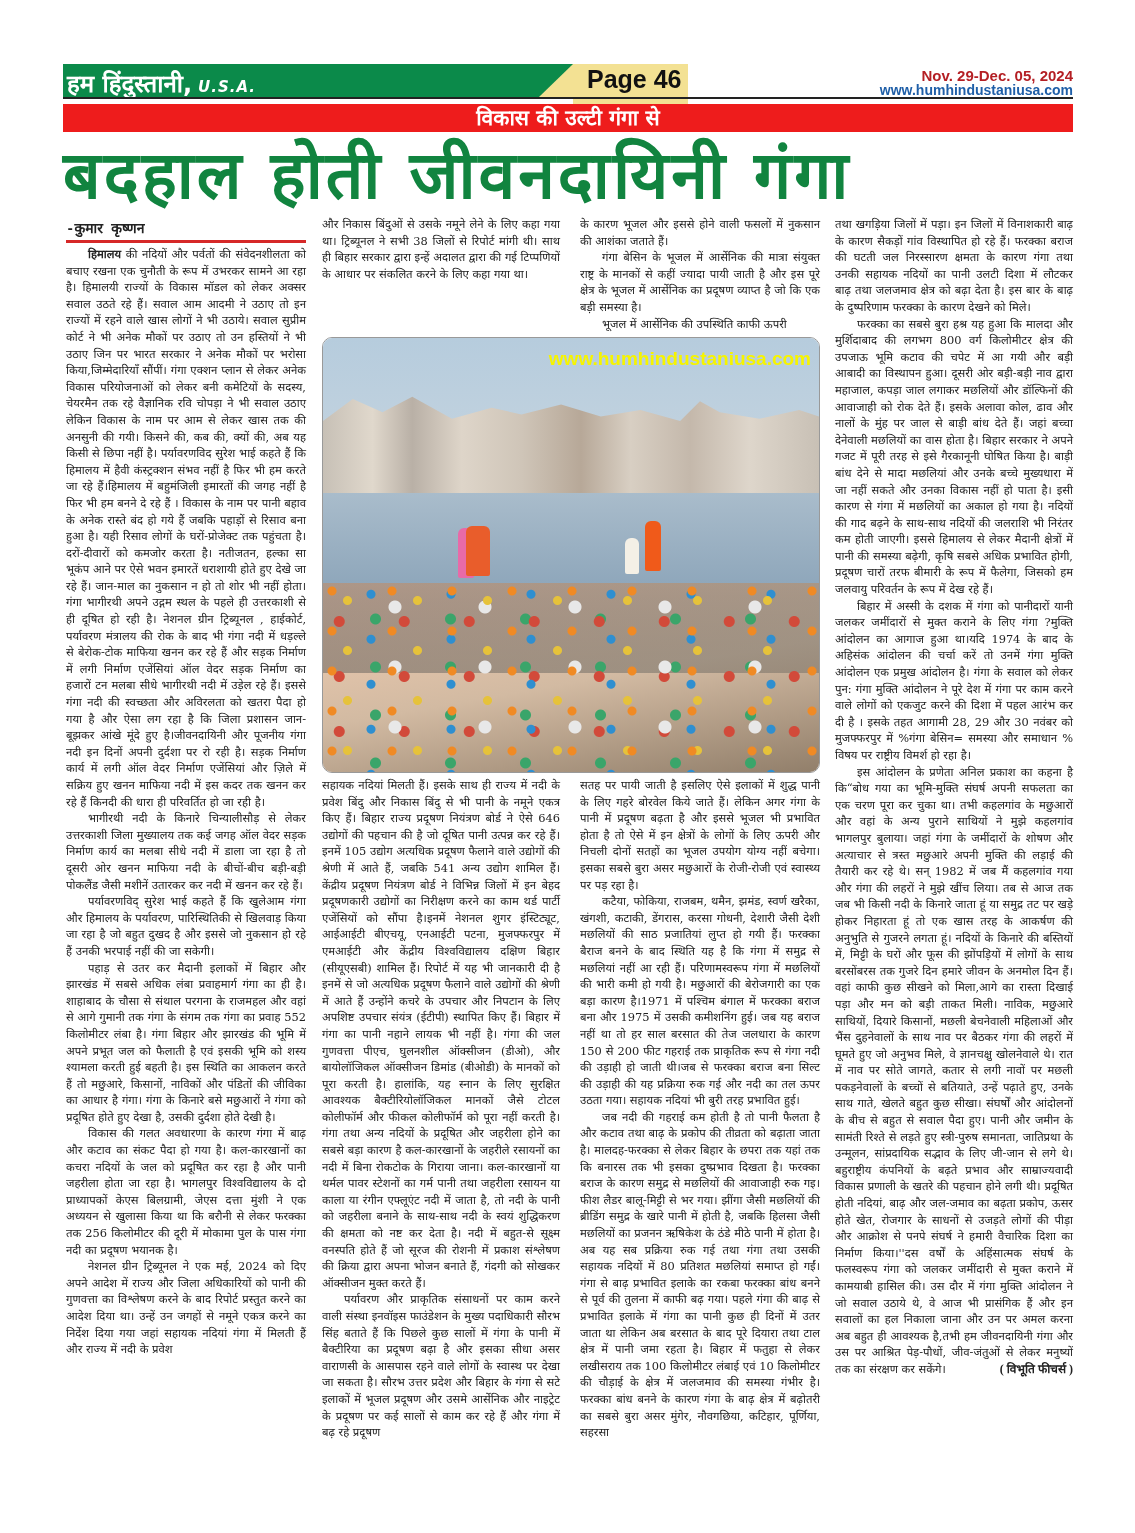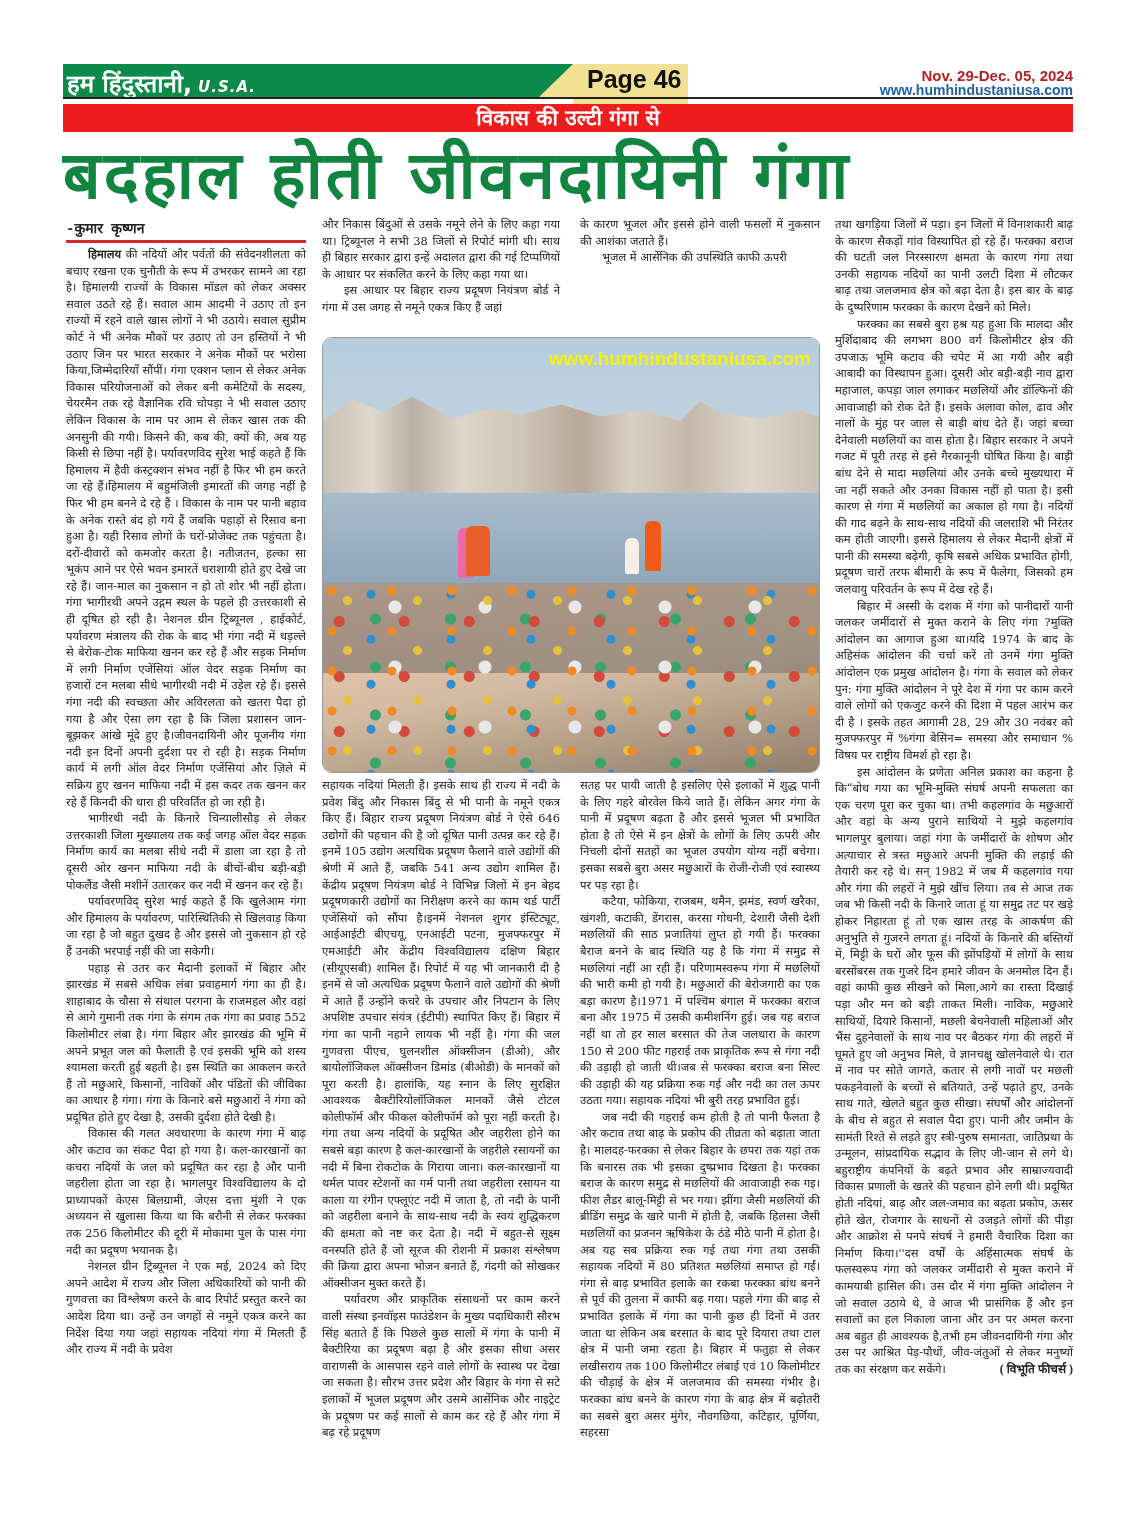--- a/index.html
+++ b/index.html
@@ -91,25 +91,25 @@
   <p><span class="lead-word">हिमालय</span><span> की नदियों और पर्वतों की संवेदनशीलता को बचाए रखना एक चुनौती के रूप में उभरकर सामने आ रहा है। हिमालयी राज्यों के विकास मॉडल को लेकर अक्सर सवाल उठते रहे हैं। सवाल आम आदमी ने उठाए तो इन राज्यों में रहने वाले खास लोगों ने भी उठाये। सवाल सुप्रीम कोर्ट ने भी अनेक मौकों पर उठाए तो उन हस्तियों ने भी उठाए जिन पर भारत सरकार ने अनेक मौकों पर भरोसा किया,जिम्मेदारियाँ सौंपीं। गंगा एक्शन प्लान से लेकर अनेक विकास परियोजनाओं को लेकर बनी कमेटियों के सदस्य, चेयरमैन तक रहे वैज्ञानिक रवि चोपड़ा ने भी सवाल उठाए लेकिन विकास के नाम पर आम से लेकर खास तक की अनसुनी की गयी। किसने की, कब की, क्यों की, अब यह किसी से छिपा नहीं है। पर्यावरणविद सुरेश भाई कहते हैं कि हिमालय में हैवी कंस्ट्रक्शन संभव नहीं है फिर भी हम करते जा रहे हैं।हिमालय में बहुमंजिली इमारतों की जगह नहीं है फिर भी हम बनने दे रहे हैं । विकास के नाम पर पानी बहाव के अनेक रास्ते बंद हो गये हैं जबकि पहाड़ों से रिसाव बना हुआ है। यही रिसाव लोगों के घरों-प्रोजेक्ट तक पहुंचता है।दरों-दीवारों को कमजोर करता है। नतीजतन, हल्का सा भूकंप आने पर ऐसे भवन इमारतें धराशायी होते हुए देखे जा रहे हैं। जान-माल का नुकसान न हो तो शोर भी नहीं होता।गंगा भागीरथी अपने उद्गम स्थल के पहले ही उत्तरकाशी से ही दूषित हो रही है। नेशनल ग्रीन ट्रिब्यूनल , हाईकोर्ट, पर्यावरण मंत्रालय की रोक के बाद भी गंगा नदी में धड़ल्ले से बेरोक-टोक माफिया खनन कर रहे हैं और सड़क निर्माण में लगी निर्माण एजेंसियां ऑल वेदर सड़क निर्माण का हजारों टन मलबा सीधे भागीरथी नदी में उड़ेल रहे हैं। इससे गंगा नदी की स्वच्छता और अविरलता को खतरा पैदा हो गया है और ऐसा लग रहा है कि जिला प्रशासन जान-बूझकर आंखे मूंदे हुए है।जीवनदायिनी और पूजनीय गंगा नदी इन दिनों अपनी दुर्दशा पर रो रही है। सड़क निर्माण कार्य में लगी ऑल वेदर निर्माण एजेंसियां और ज़िले में सक्रिय हुए खनन माफिया नदी में इस कदर तक खनन कर रहे हैं किनदी की धारा ही परिवर्तित हो जा रही है।</span></p>
   <p>भागीरथी नदी के किनारे चिन्यालीसौड़ से लेकर उत्तरकाशी जिला मुख्यालय तक कई जगह ऑल वेदर सड़क निर्माण कार्य का मलबा सीधे नदी में डाला जा रहा है तो दूसरी ओर खनन माफिया नदी के बीचों-बीच बड़ी-बड़ी पोकलैंड जैसी मशीनें उतारकर कर नदी में खनन कर रहे हैं।</p>
   <p>पर्यावरणविद् सुरेश भाई कहते हैं कि खुलेआम गंगा और हिमालय के पर्यावरण, पारिस्थितिकी से खिलवाड़ किया जा रहा है जो बहुत दुखद है और इससे जो नुकसान हो रहे हैं उनकी भरपाई नहीं की जा सकेगी।</p>
   <p>पहाड़ से उतर कर मैदानी इलाकों में बिहार और झारखंड में सबसे अधिक लंबा प्रवाहमार्ग गंगा का ही है। शाहाबाद के चौसा से संथाल परगना के राजमहल और वहां से आगे गुमानी तक गंगा के संगम तक गंगा का प्रवाह 552 किलोमीटर लंबा है। गंगा  बिहार और झारखंड की भूमि में अपने प्रभूत जल को फैलाती है एवं इसकी भूमि को शस्य श्यामला करती हुई बहती है। इस स्थिति का आकलन करते हैं तो मछुआरे, किसानों, नाविकों और पंडितों की जीविका का आधार है गंगा। गंगा के किनारे बसे मछुआरों ने गंगा को प्रदूषित होते हुए देखा है, उसकी दुर्दशा होते देखी है।</p>
   <p>विकास की गलत अवधारणा के कारण गंगा में बाढ़ और कटाव का संकट पैदा हो गया है। कल-कारखानों का कचरा नदियों के जल को प्रदूषित कर रहा है और पानी जहरीला होता जा रहा है। भागलपुर विश्वविद्यालय के दो प्राध्यापकों केएस बिलग्रामी, जेएस दत्ता मुंशी ने एक अध्ययन से खुलासा किया था कि बरौनी से लेकर फरक्का तक 256 किलोमीटर की दूरी में मोकामा पुल के पास गंगा नदी का प्रदूषण भयानक है।</p>
   <p>नेशनल ग्रीन ट्रिब्यूनल ने एक मई, 2024 को दिए अपने आदेश में राज्य और जिला अधिकारियों को पानी की गुणवत्ता का विश्लेषण करने के बाद रिपोर्ट प्रस्तुत करने का आदेश दिया था। उन्हें उन जगहों से नमूने एकत्र करने का निर्देश दिया गया जहां सहायक नदियां गंगा में मिलती हैं और राज्य में नदी के प्रवेश</p>
 </div>
 
 <div class="col col2a">
   <p class="noind">और निकास बिंदुओं से उसके नमूने लेने के लिए कहा गया था। ट्रिब्यूनल ने सभी 38 जिलों से रिपोर्ट मांगी थी। साथ ही बिहार सरकार द्वारा इन्हें अदालत द्वारा की गई टिप्पणियों के आधार पर संकलित करने के लिए कहा गया था।</p>
-  <p>इस आधार पर बिहार राज्य प्रदूषण नियंत्रण बोर्ड ने गंगा में उस जगह से नमूने एकत्र किए हैं जहां</p>
 </div>
 
 <div class="col col3a">
   <p class="noind">के कारण भूजल और इससे होने वाली फसलों में नुकसान की आशंका जताते हैं।</p>
+  <p>गंगा बेसिन के भूजल में आर्सेनिक की मात्रा संयुक्त राष्ट्र के मानकों से कहीं ज्यादा पायी जाती है और इस पूरे क्षेत्र के भूजल में आर्सेनिक का प्रदूषण व्याप्त है जो कि एक बड़ी समस्या है।</p>
   <p>भूजल में आर्सेनिक की उपस्थिति काफी ऊपरी</p>
 </div>
 
 <figure class="photo">
   <div class="sky"></div>
   <div class="city"></div>
   <div class="river"></div>
   <div class="debris"></div>
   <div class="figure fig1"></div>
   <div class="figure fig2"></div>

